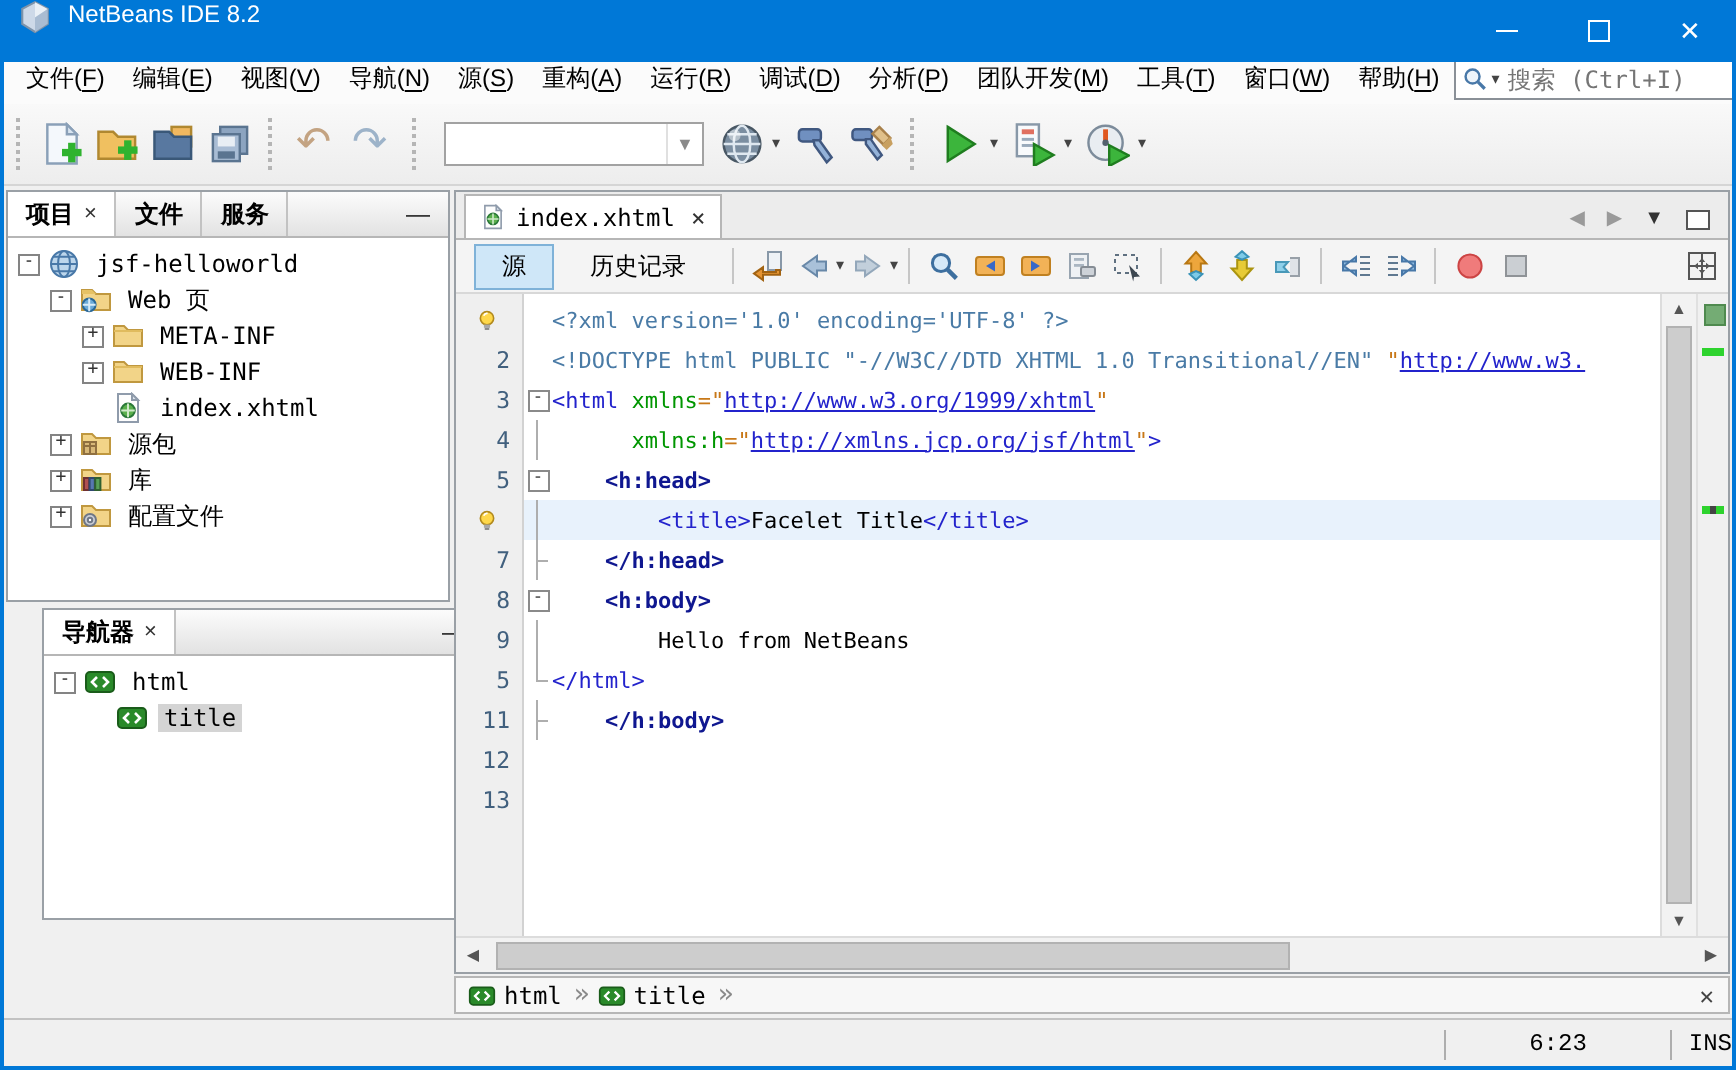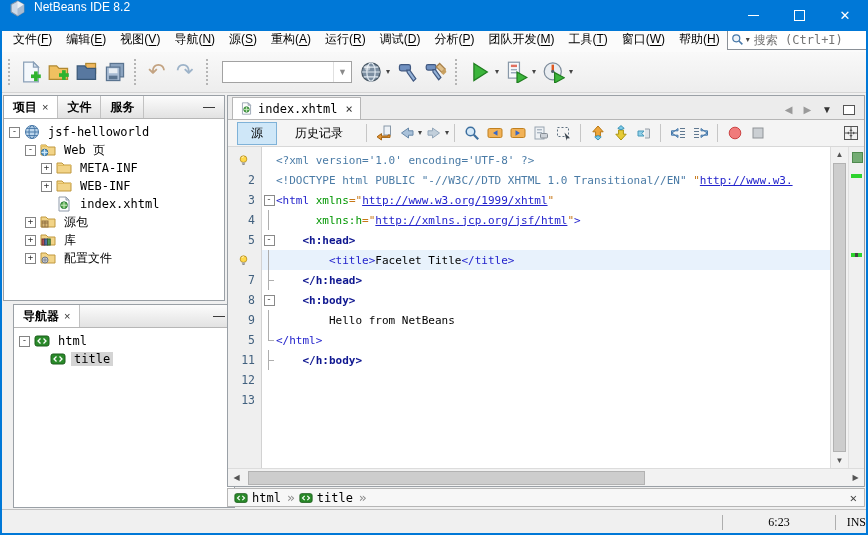--- a/index.html
+++ b/index.html
@@ -42,21 +42,21 @@
   .tb-btn{width:28px;height:28px;display:flex;align-items:center;justify-content:center;border-radius:2px}
   .tb-combo{width:128px;height:20px;border:1px solid #a2a2a2;background:#fff;display:flex;align-items:center;
             justify-content:flex-end;margin:0 5px}
   .combo-btn{width:17px;height:100%;display:flex;align-items:center;justify-content:center;color:#8a8a8a;font-size:9px;border-left:1px solid #e0e0e0}
   .g-undo,.g-redo{font-family:"DejaVu Sans",sans-serif;font-size:21px;line-height:1}
   .g-undo{color:#c3a382}.g-redo{color:#9db3c9}
 
   
   .panel{position:absolute;background:#fff;border:1px solid #9aa0a6;box-sizing:border-box}
   #projects-panel{left:3px;top:95px;width:222px;height:206px}
-  #navigator-panel{left:13px;top:304px;width:222px;height:204px}
+  #navigator-panel{left:21px;top:304px;width:222px;height:156px}
   .panel-tabs{height:22px;background:linear-gradient(#fcfcfc,#e2e2e2);border-bottom:1px solid #b6b6b6;
               display:flex;align-items:stretch;font-weight:bold}
   .ptab{padding:0 9px;border-right:1px solid #c2c2c2;display:flex;gap:5px;align-items:center}
   .ptab.active{background:#fff}
   .ptab-close{color:#333;font-weight:normal;font-size:11px}
   .panel-min{margin-left:auto;padding:0 9px;display:flex;align-items:center;color:#222;font-weight:normal}
   .tree{padding-top:4px;font-family:"DejaVu Sans Mono",monospace}
   .trow{height:18px;display:flex;align-items:center;padding-left:5px}
   .tindent{width:16px;flex:none}
   .toggle{width:9px;height:9px;flex:none;border:1px solid #848484;background:#fff;font-size:9px;line-height:7px;
@@ -124,21 +124,21 @@
   #breadcrumb{position:absolute;left:227px;right:3px;top:488px;height:19px;background:#f7f7f7;
               border:1px solid #b6b6b6;box-sizing:border-box;display:flex;align-items:center;padding-left:6px;
               font-family:"DejaVu Sans Mono",monospace}
   .crumb{display:flex;align-items:center;gap:4px;margin-right:4px}
   .chev{color:#8a8a8a;font-size:13px;margin-left:2px}
   .bc-close{margin-left:auto;padding-right:7px;color:#444;font-size:12px}
   .crumb .ic{width:14px;height:14px}
 
   
   #statusbar{position:absolute;left:2px;right:2px;top:509px;height:24px;background:#f0f0f0;
-             border-top:1px solid #c2c2c2;display:flex;align-items:center;font-family:Liberation Serif, serif}
+             border-top:1px solid #c2c2c2;display:flex;align-items:center;font-family:Liberation Mono, monospace}
   .sb-spacer{flex:1}
   .sb-div{width:1px;height:15px;background:#aeaeae}
   .sb-caret{width:112px;text-align:center}
   .sb-mode{width:30px;text-align:right}
 </style>
 </head>
 <body>
 
 <div class="titlebar">
   <span class="ic title-icon" id="logo-slot">

